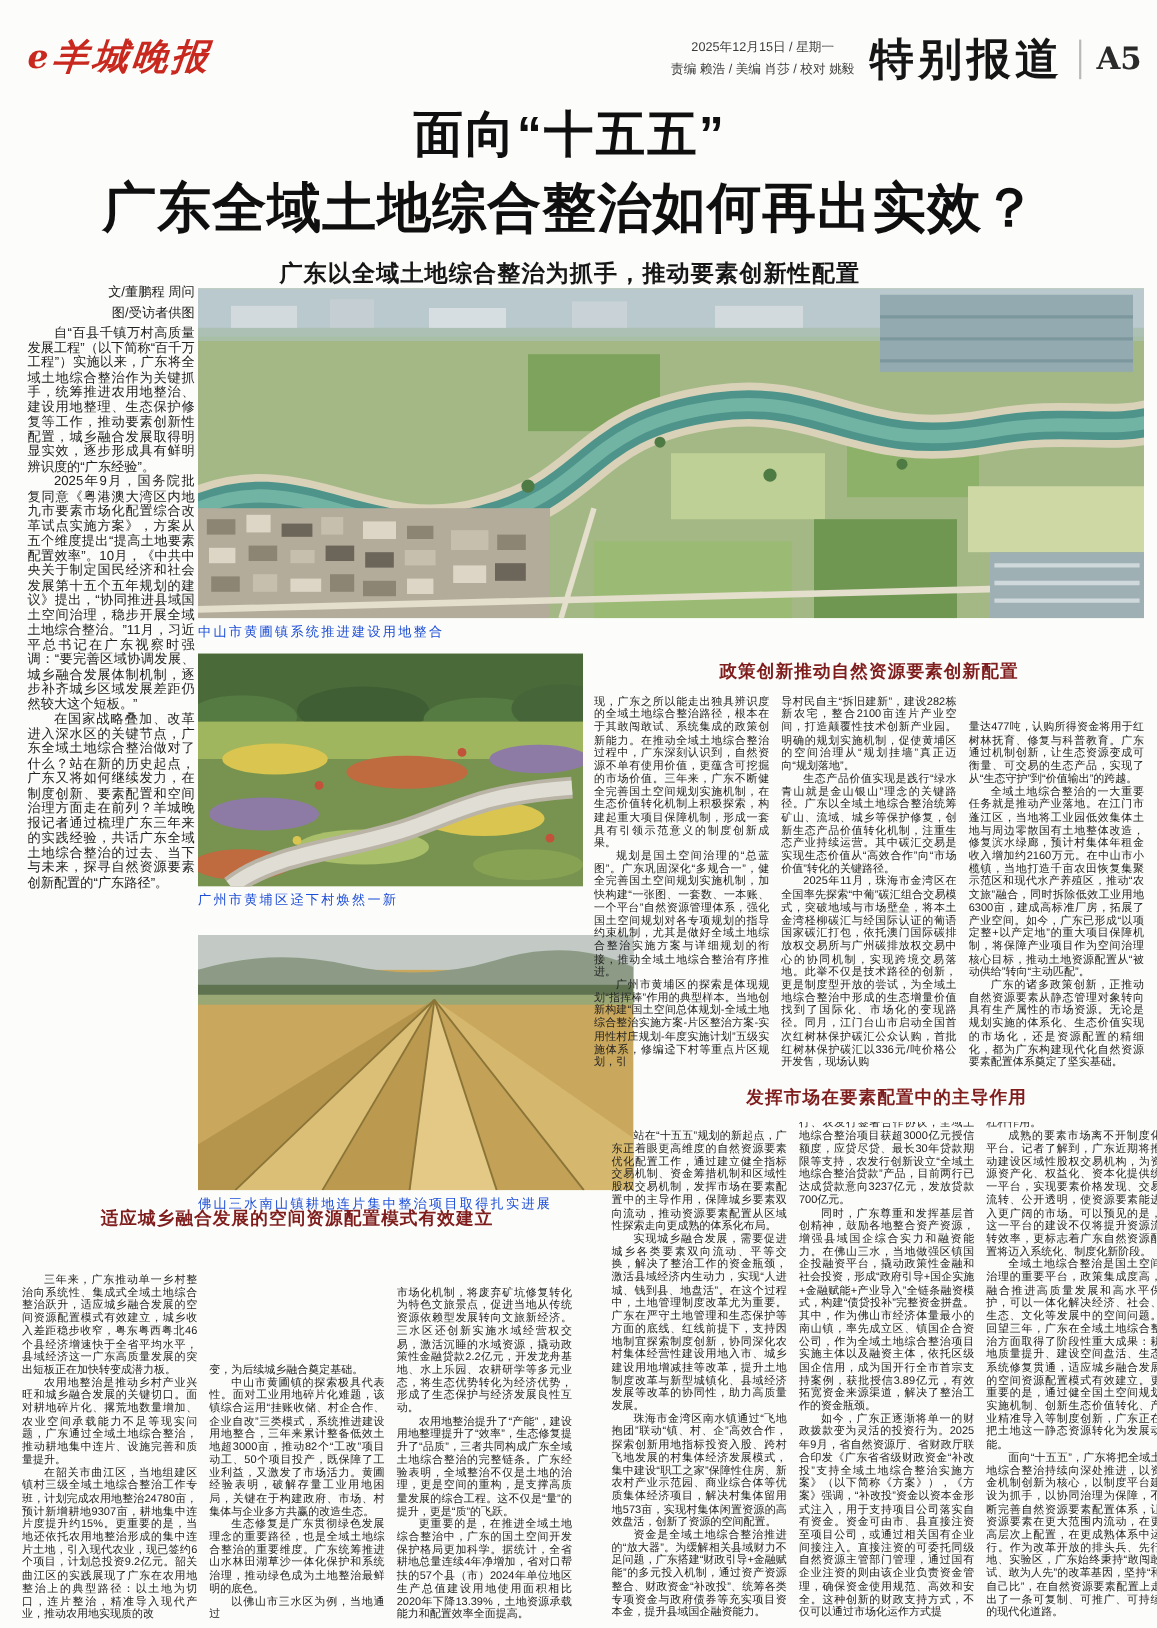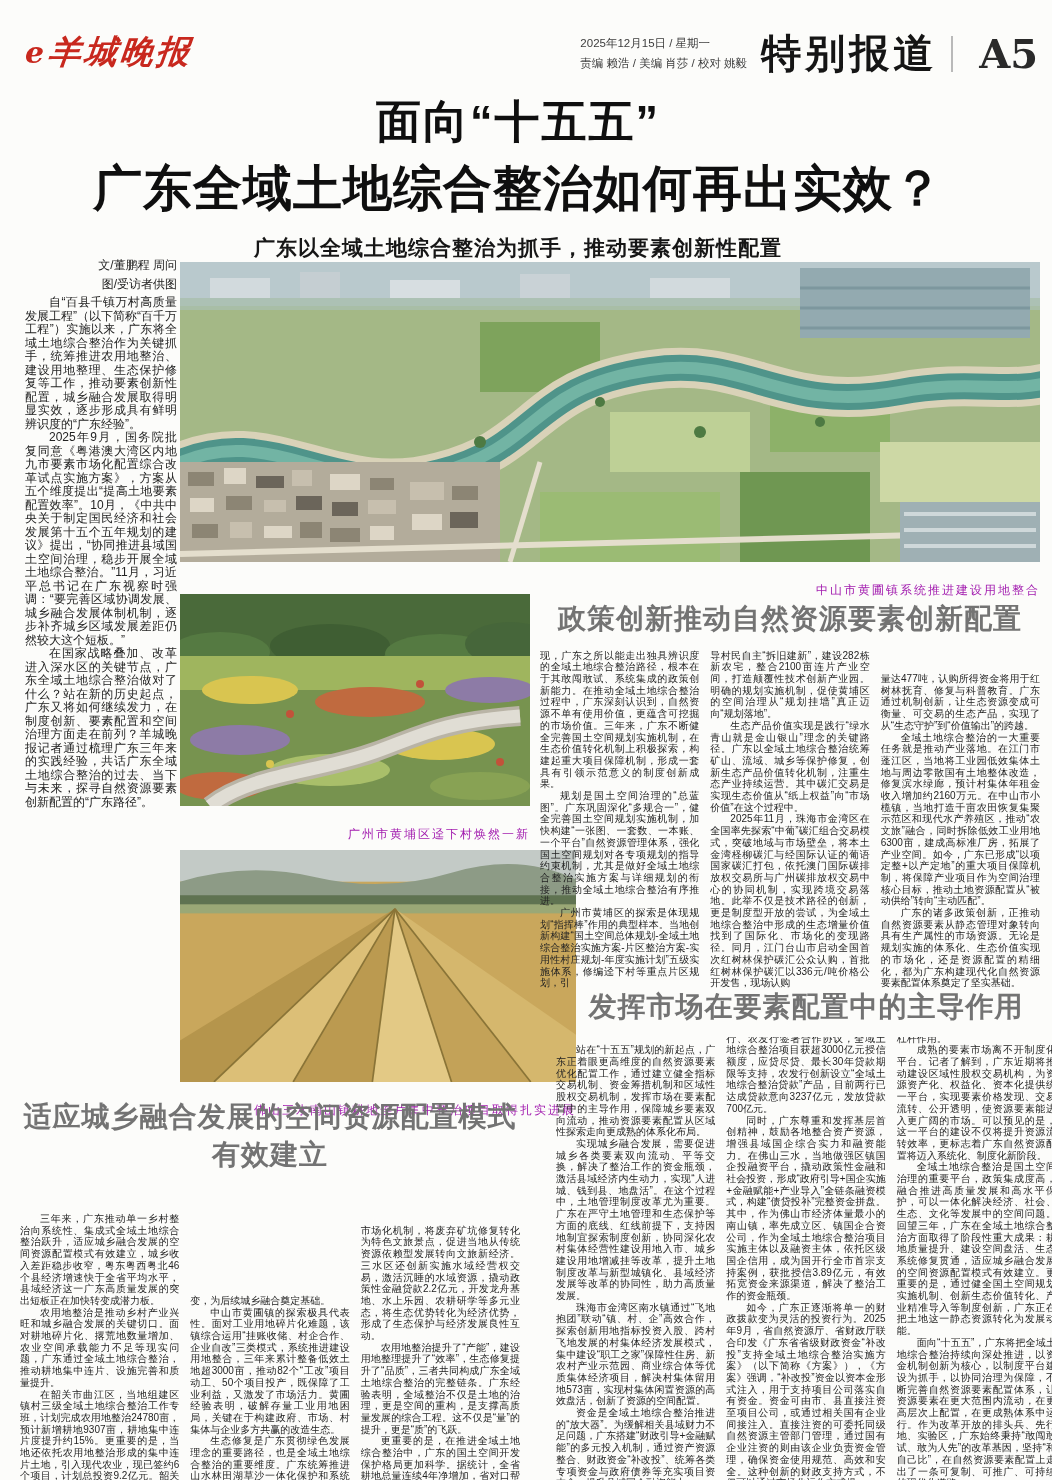--- a/index.html
+++ b/index.html
@@ -7,47 +7,47 @@
         font-family:"Liberation Sans","DejaVu Sans",sans-serif;color:#1e1e1e;overflow:hidden;}
 
   
   .masthead{position:absolute;top:26px;left:25px;right:14px;height:60px;}
   .logo-wrap{position:absolute;left:0;top:4px;display:flex;align-items:center;gap:4px;}
   .logo-emblem{font-family:"DejaVu Serif",serif;font-style:italic;font-weight:bold;
                font-size:30px;color:#c8281e;line-height:1;}
   .logo-text{font-family:"DejaVu Serif",serif;font-style:italic;font-weight:bold;
              font-size:33px;color:#c8281e;letter-spacing:3px;transform:skewX(-6deg);}
   .mast-right{position:absolute;right:0;top:0;display:flex;align-items:center;gap:14px;}
-  .mast-meta{text-align:left;font-size:11.5px;color:#3c3c3c;line-height:1.7;}
+  .mast-meta{text-align:center;font-size:11.5px;color:#3c3c3c;line-height:1.7;}
   .mast-section{font-size:40px;font-weight:900;color:#151515;letter-spacing:4px;}
   .mast-divider{width:2px;height:36px;background:#b9b9b9;}
-  .mast-pageno{font-family:"DejaVu Serif",serif;font-size:40px;font-weight:bold;color:#2a2a2a;margin-left:12px;}
+  .mast-pageno{font-family:"DejaVu Serif",serif;font-size:28px;font-weight:bold;color:#2a2a2a;}
 
   
   .headline{position:absolute;top:92px;left:44px;right:60px;text-align:center;}
   .headline .l1{margin:0;font-size:45px;font-weight:900;letter-spacing:2px;color:#0f0f0f;}
   .headline .l2{margin:4px 0 0;font-size:49px;font-weight:900;letter-spacing:1px;color:#0f0f0f;}
   .headline .subhead{margin:12px 0 0;font-size:21px;font-weight:700;letter-spacing:1px;color:#161616;}
 
   
   .intro{position:absolute;left:25px;top:256px;width:152px;}
   .byline{text-align:right;font-size:12px;line-height:1.6;color:#222;margin-bottom:2px;}
   .intro p{margin:0;font-size:12px;line-height:13.5px;text-align:justify;text-indent:2em;color:#222;}
 
   
   .photo-block{position:absolute;}
   .photo-frame{display:block;width:100%;}
   .photo-frame svg{display:block;width:100%;height:auto;}
-  .caption{font-family:"DejaVu Serif",serif;font-size:12px;color:#a21caf;text-align:right;
-           margin-top:20px;letter-spacing:2px;}
+  .caption{font-family:"DejaVu Serif",serif;font-size:12px;color:#1d4ed8;text-align:left;
+           margin-top:4px;letter-spacing:2px;}
 
   
   .section{position:absolute;width:500px;}
-  .section h2{margin:0 0 11px;font-size:28px;font-weight:800;text-align:center;
-              letter-spacing:1px;color:#737373;}
+  .section h2{margin:0 0 11px;font-size:16px;font-weight:800;text-align:center;
+              letter-spacing:1px;color:#7f1d1d;}
   .cols{display:flex;gap:11px;overflow:hidden;align-items:flex-end;}
   .col{flex:1 1 0;min-width:0;}
   .col p{margin:0;font-size:10px;line-height:11.7px;text-align:justify;text-indent:2em;color:#232323;}
   .col p.cont{text-indent:0;}
 
   .sec-policy{left:540px;top:600px;}
   .sec-policy .cols{height:340px;}
   .sec-market{left:556px;top:988px;}
   .sec-market .cols{height:452px;}
   .sec-spatial{left:20px;top:1098px;}
@@ -213,21 +213,21 @@
     <div class="cols">
       <div class="col">
 
       <p>回看广东三年来的探索可以发现，广东之所以能走出独具辨识度的全域土地综合整治路径，根本在于其敢闯敢试、系统集成的政策创新能力。在推动全域土地综合整治过程中，广东深刻认识到，自然资源不单有使用价值，更蕴含可挖掘的市场价值。三年来，广东不断健全完善国土空间规划实施机制，在生态价值转化机制上积极探索，构建起重大项目保障机制，形成一套具有引领示范意义的制度创新成果。</p>
           <p>规划是国土空间治理的“总蓝图”。广东巩固深化“多规合一”，健全完善国土空间规划实施机制，加快构建“一张图、一套数、一本账、一个平台”自然资源管理体系，强化国土空间规划对各专项规划的指导约束机制，尤其是做好全域土地综合整治实施方案与详细规划的衔接，推动全域土地综合整治有序推进。</p>
           <p>广州市黄埔区的探索是体现规划“指挥棒”作用的典型样本。当地创新构建“国土空间总体规划-全域土地综合整治实施方案-片区整治方案-实用性村庄规划-年度实施计划”五级实施体系，修编迳下村等重点片区规划，引</p>
         </div>
       <div class="col">
 
       <p class="cont">导村民自主“拆旧建新”，建设282栋新农宅，整合2100亩连片产业空间，打造颠覆性技术创新产业园。明确的规划实施机制，促使黄埔区的空间治理从“规划挂墙”真正迈向“规划落地”。</p>
-          <p>生态产品价值实现是践行“绿水青山就是金山银山”理念的关键路径。广东以全域土地综合整治统筹矿山、流域、城乡等保护修复，创新生态产品价值转化机制，注重生态产业持续运营。其中碳汇交易是实现生态价值从“纸上权益”向“市场价值”在这个过程中。</p>
+          <p>生态产品价值实现是践行“绿水青山就是金山银山”理念的关键路径。广东以全域土地综合整治统筹矿山、流域、城乡等保护修复，创新生态产品价值转化机制，注重生态产业持续运营。其中碳汇交易是实现生态价值从“高效合作”向“市场价值”转化的关键路径。</p>
           <p>2025年11月，珠海市金湾区在全国率先探索“中葡”碳汇组合交易模式，突破地域与市场壁垒，将本土金湾柽柳碳汇与经国际认证的葡语国家碳汇打包，依托澳门国际碳排放权交易所与广州碳排放权交易中心的协同机制，实现跨境交易落地。此举不仅是技术路径的创新，更是制度型开放的尝试，为全域土地综合整治中形成的生态增量价值找到了国际化、市场化的变现路径。同月，江门台山市启动全国首次红树林保护碳汇公众认购，首批红树林保护碳汇以336元/吨价格公开发售，现场认购</p>
         </div>
       <div class="col">
 
       <p class="cont">量达477吨，认购所得资金将用于红树林抚育、修复与科普教育。广东通过机制创新，让生态资源变成可衡量、可交易的生态产品，实现了从“生态守护”到“价值输出”的跨越。</p>
           <p>全域土地综合整治的一大重要任务就是推动产业落地。在江门市蓬江区，当地将工业园低效集体土地与周边零散国有土地整体改造，修复滨水绿廊，预计村集体年租金收入增加约2160万元。在中山市小榄镇，当地打造千亩农田恢复集聚示范区和现代水产养殖区，推动“农文旅”融合，同时拆除低效工业用地6300亩，建成高标准厂房，拓展了产业空间。如今，广东已形成“以项定整+以产定地”的重大项目保障机制，将保障产业项目作为空间治理核心目标，推动土地资源配置从“被动供给”转向“主动匹配”。</p>
           <p>广东的诸多政策创新，正推动自然资源要素从静态管理对象转向具有生产属性的市场资源。无论是规划实施的体系化、生态价值实现的市场化，还是资源配置的精细化，都为广东构建现代化自然资源要素配置体系奠定了坚实基础。</p>
         </div>
     </div>
   </section>

